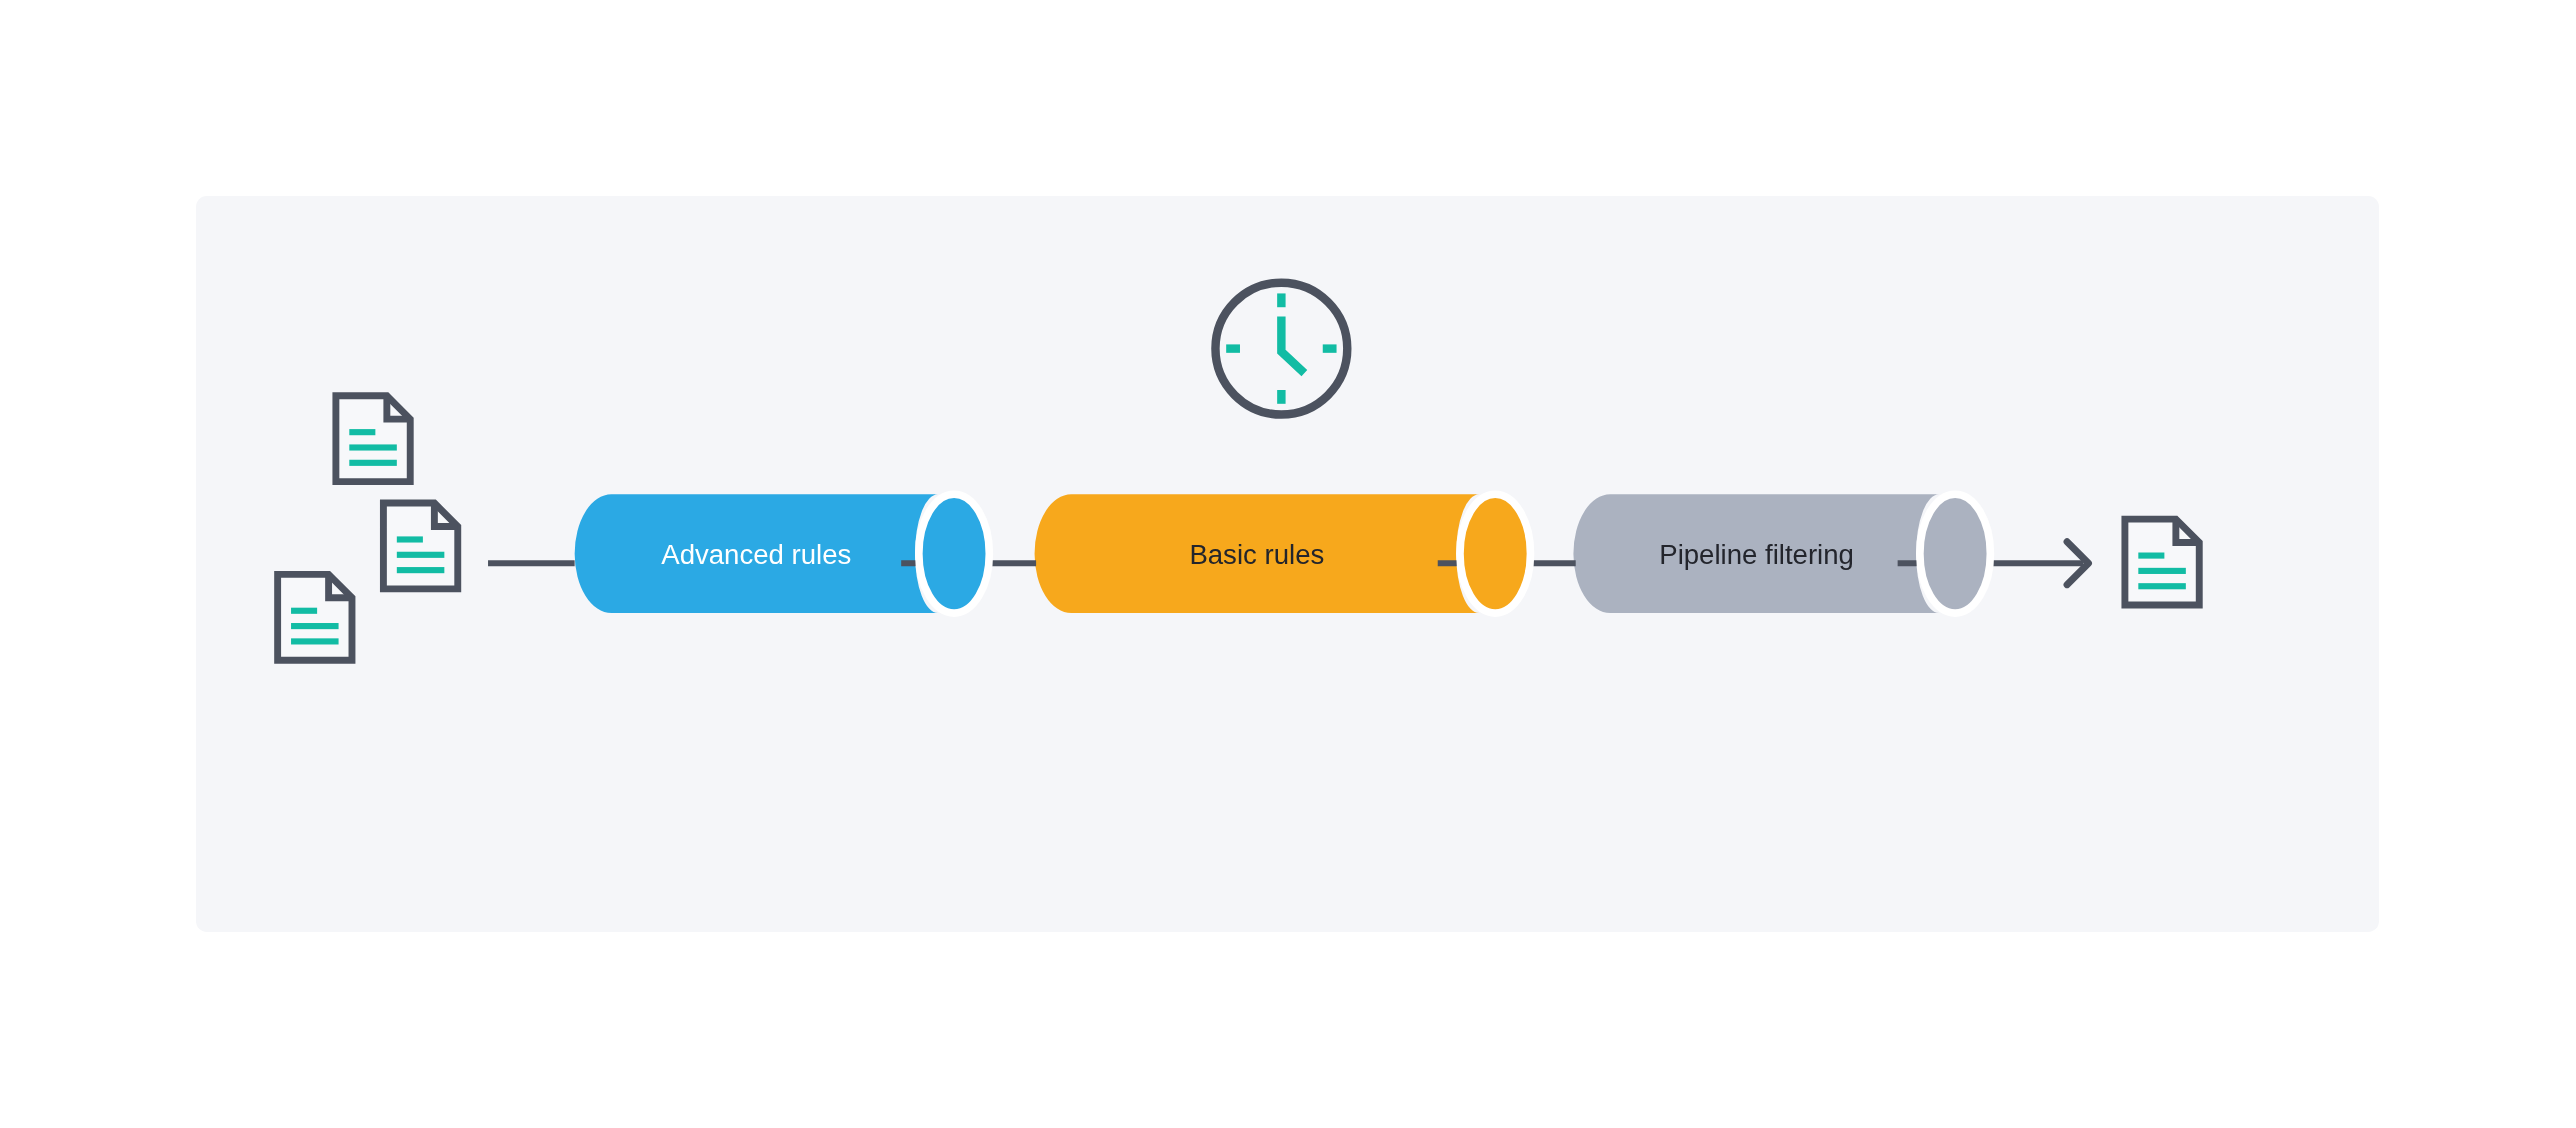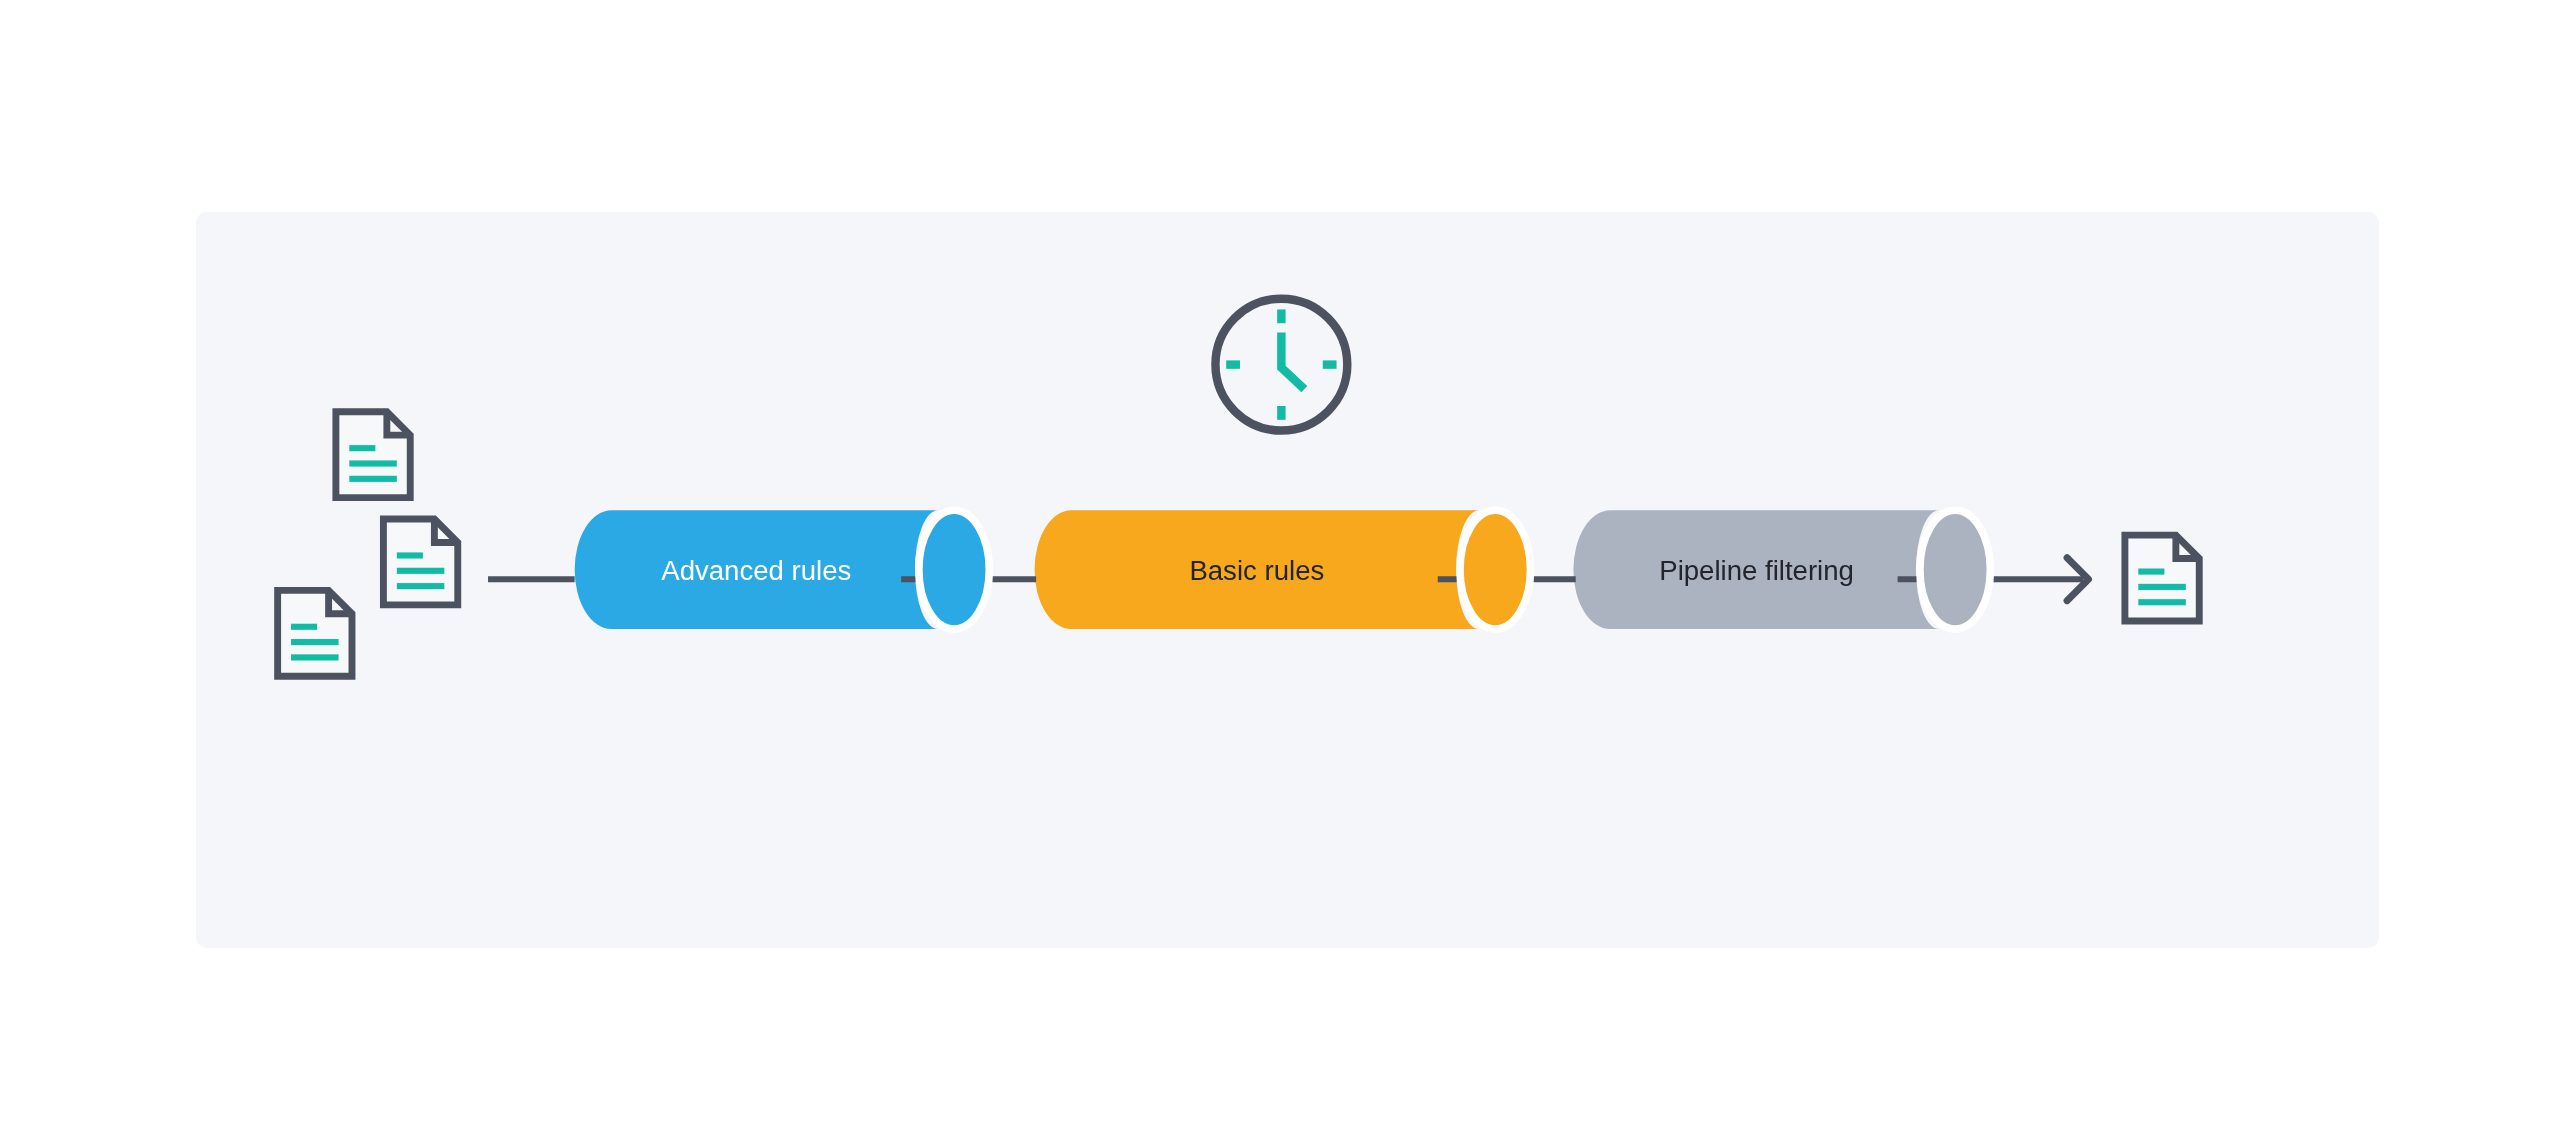--- a/index.html
+++ b/index.html
@@ -13,21 +13,21 @@
   .page {
     position: relative;
     width: 2576px;
     height: 1129px;
     background: var(--page_bg, #ffffff);
     overflow: hidden;
   }
   .diagram-card {
     position: absolute;
     left: 196px;
-    top: 212px;
+    top: 196px;
     width: 2183px;
     height: 736px;
     background: var(--card_bg, #f5f6f9);
     border-radius: 10.7px;
   }
   .diagram-svg {
     position: absolute;
     inset: 0;
     width: 100%;
     height: 100%;

